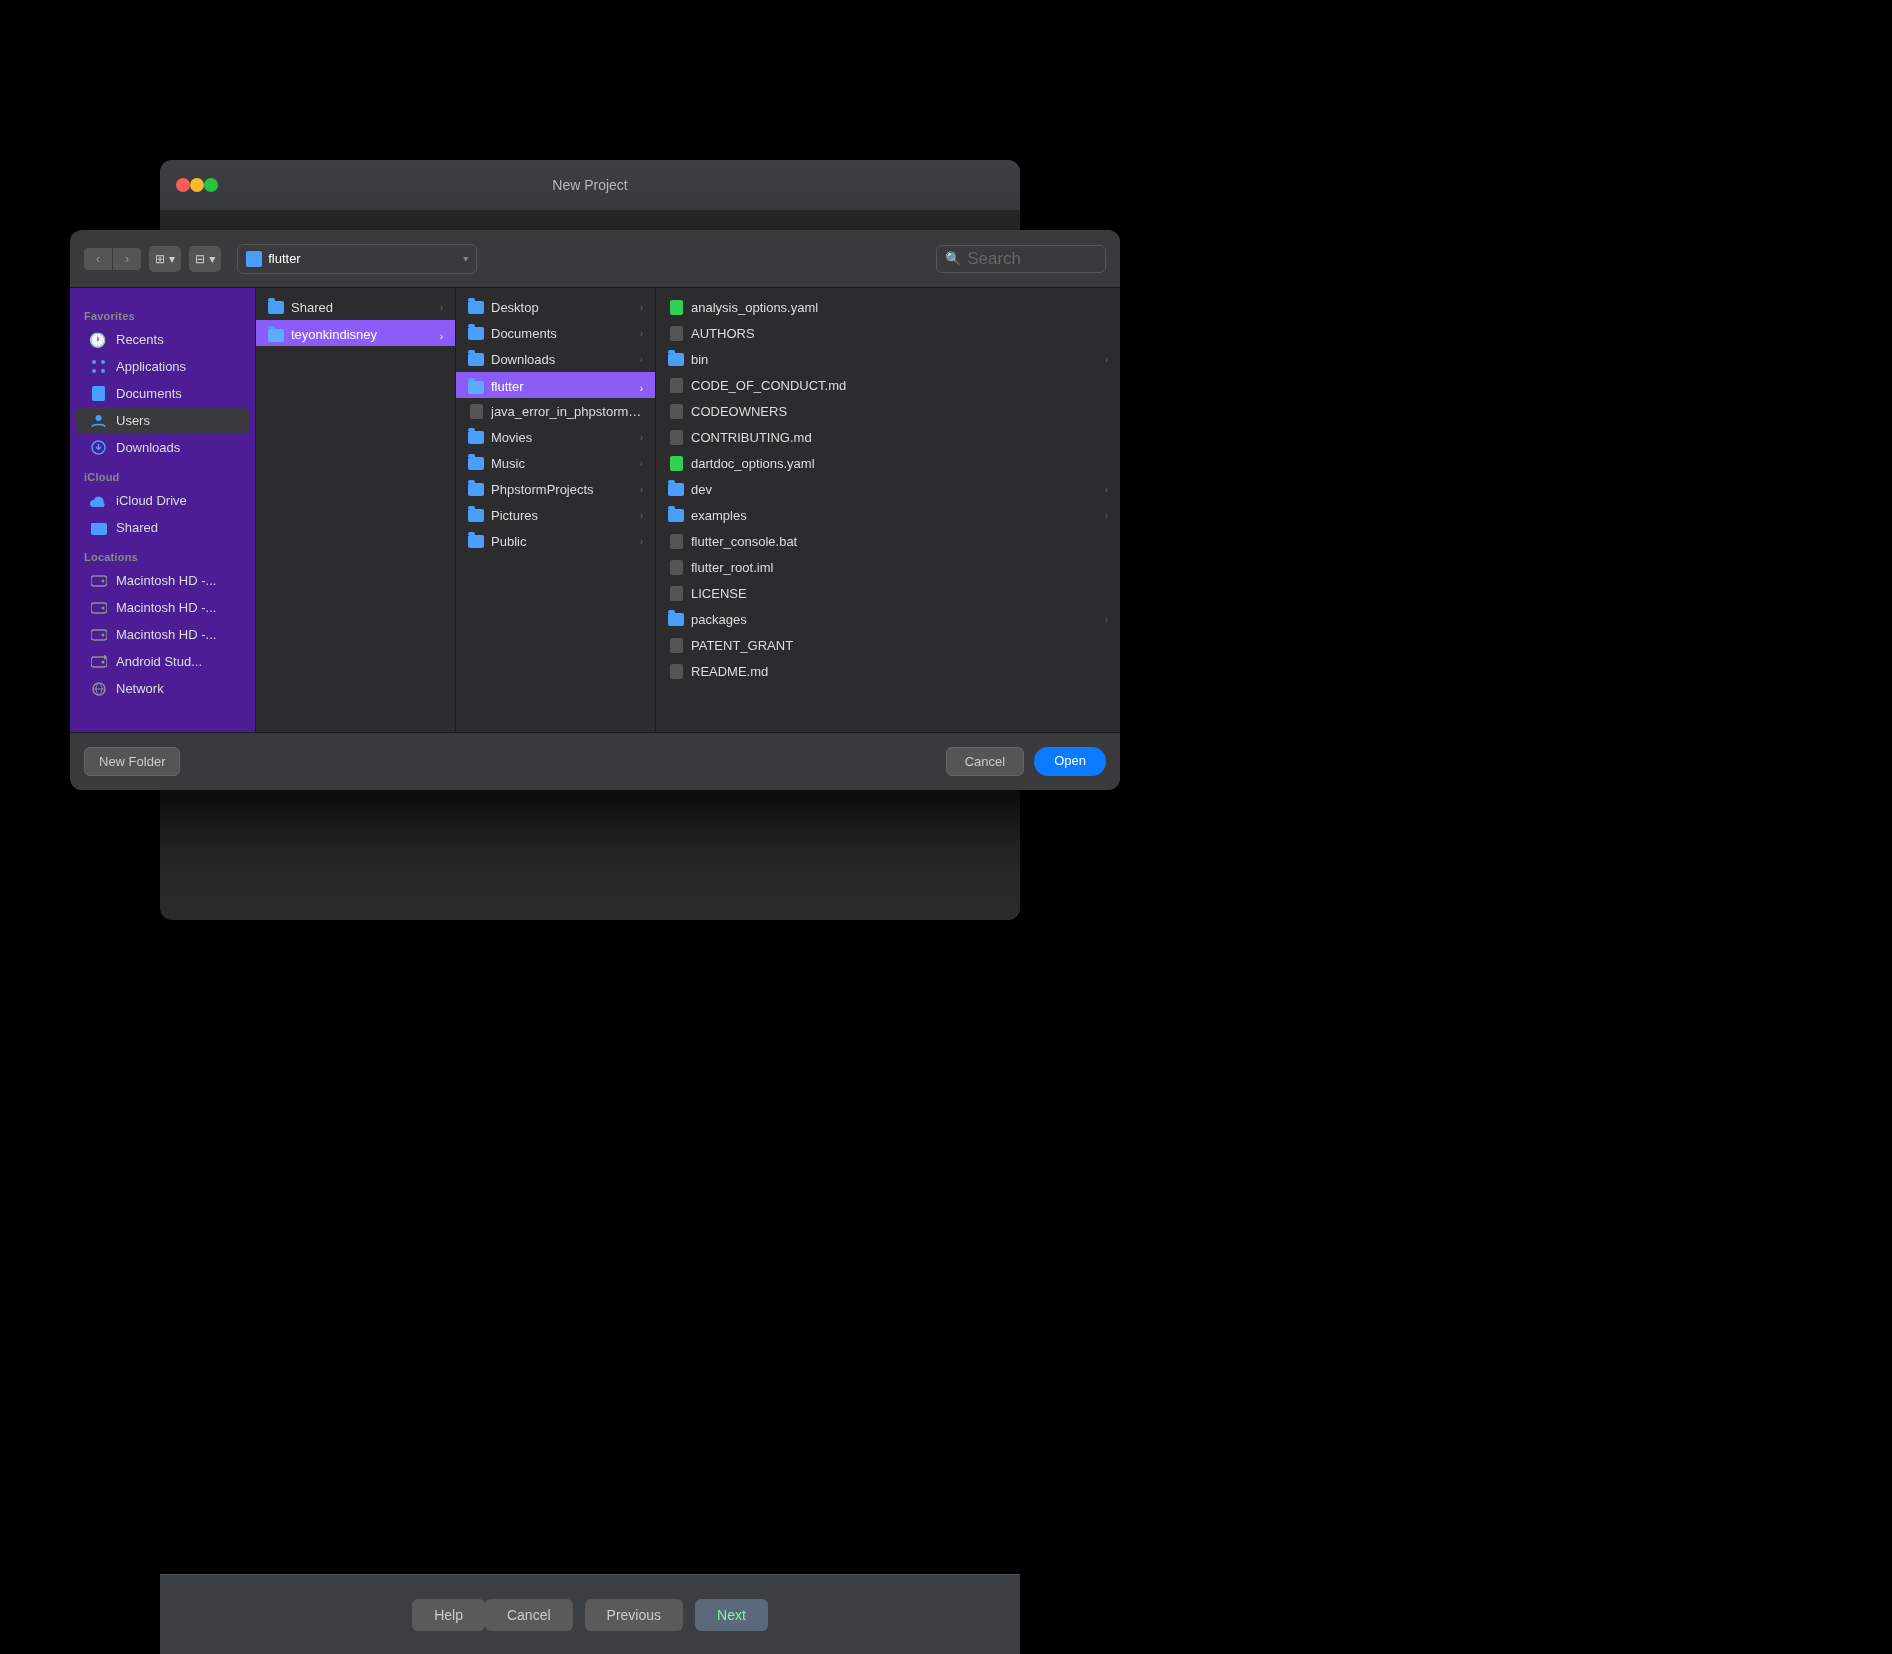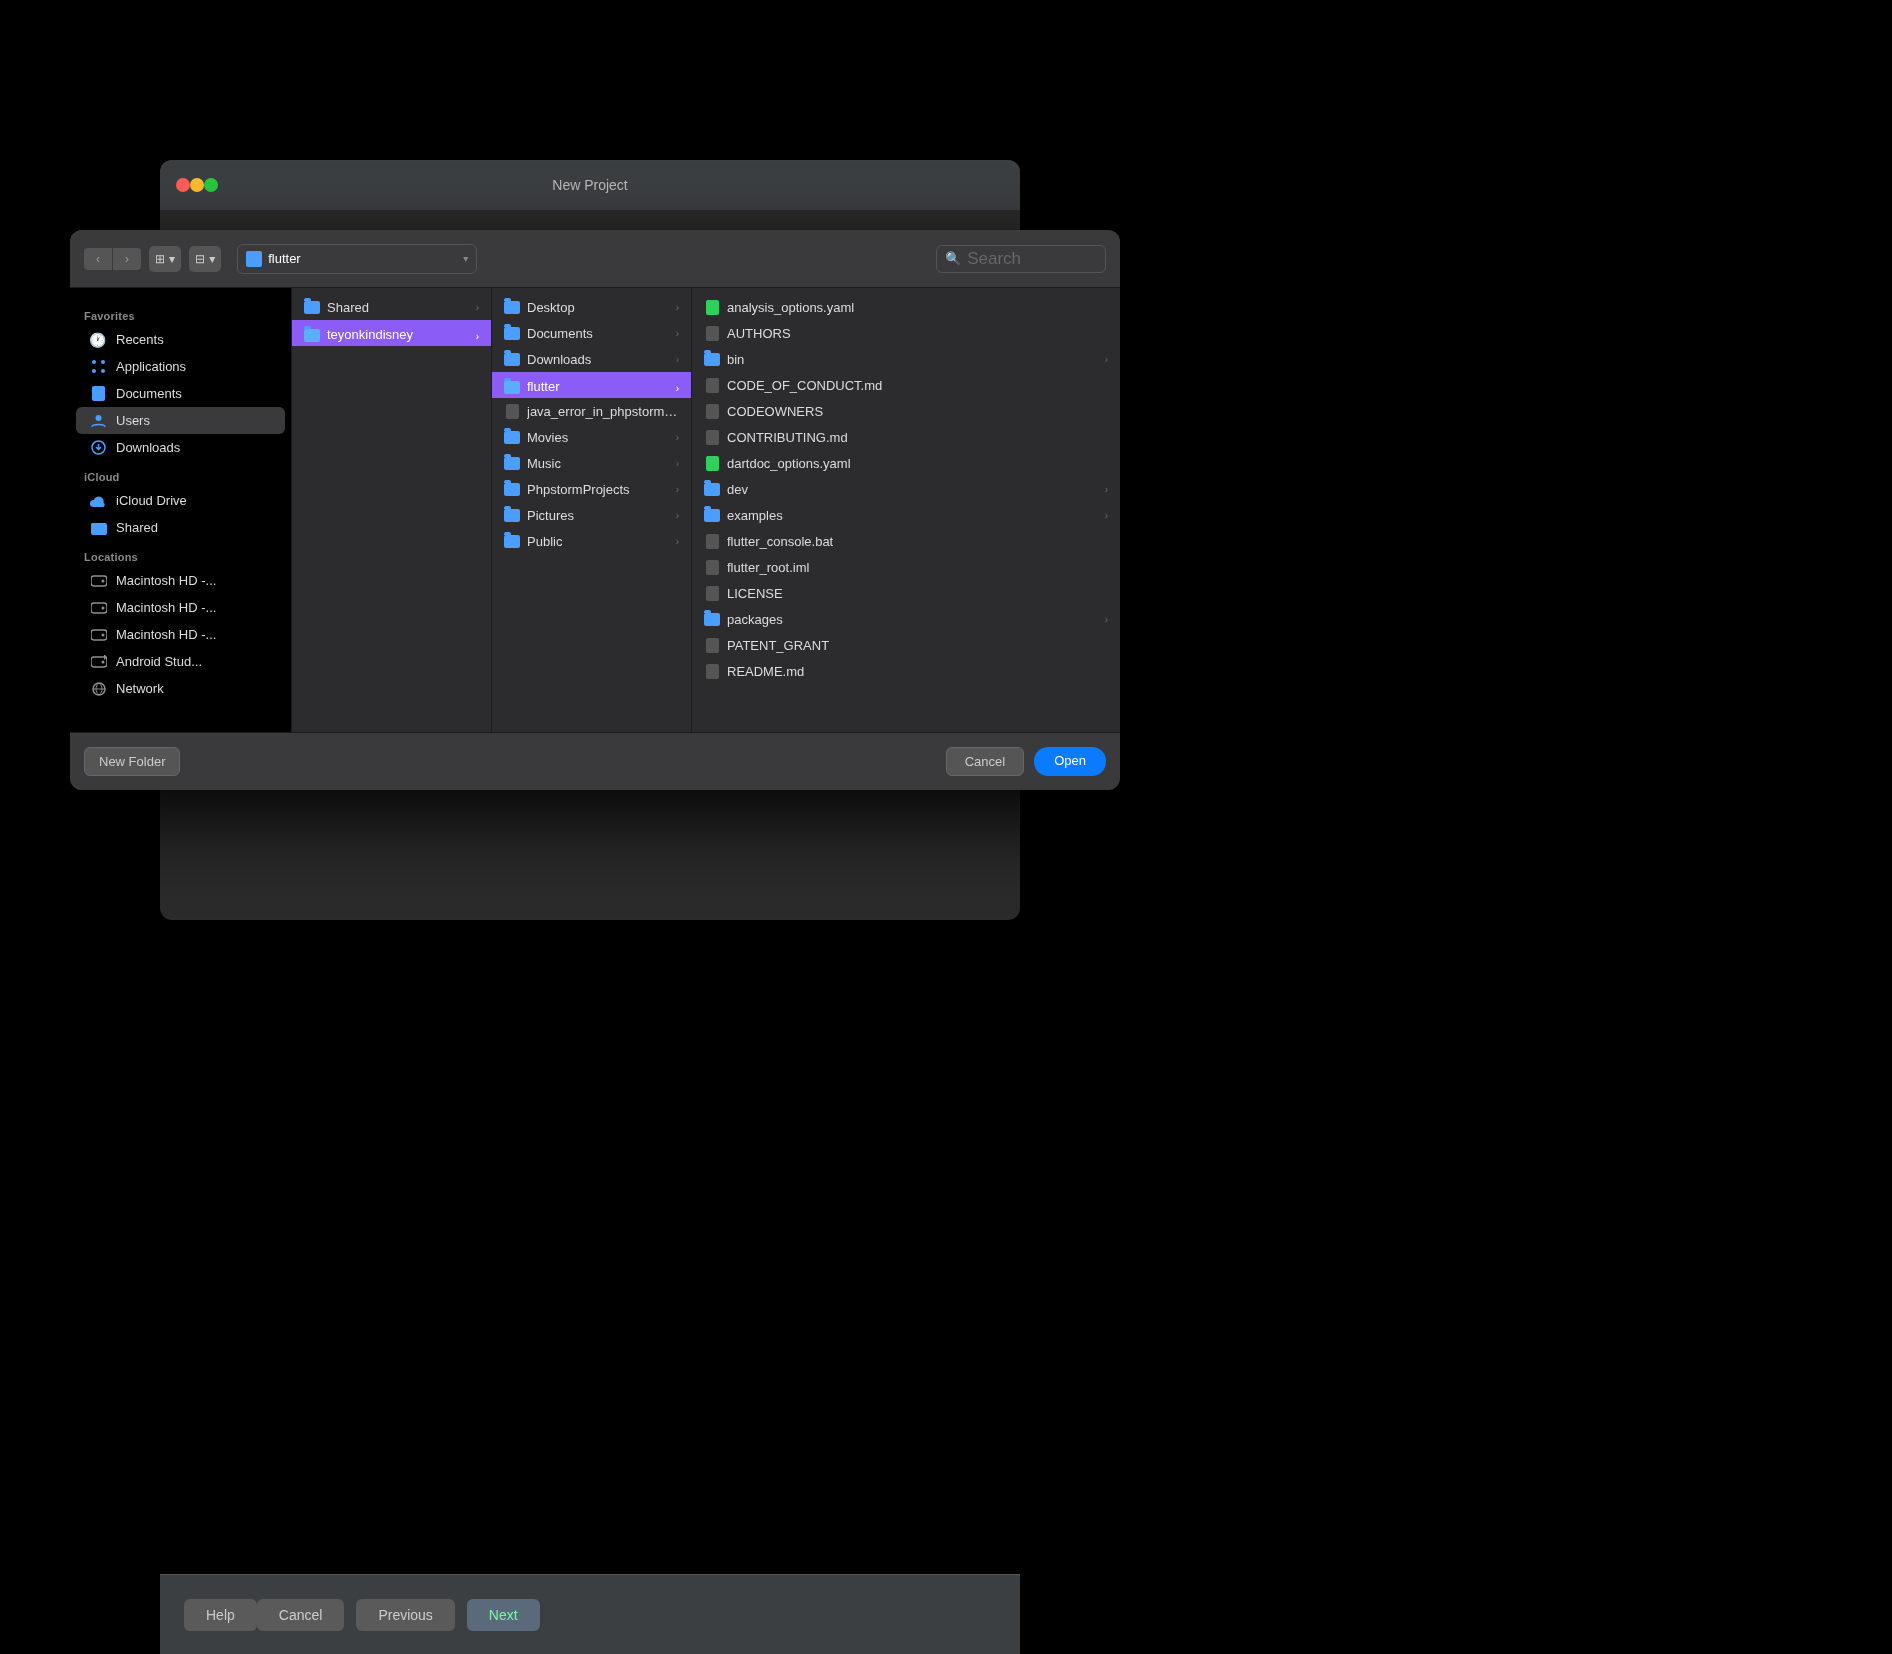--- a/index.html
+++ b/index.html
@@ -97,21 +97,21 @@
     .bg-bottom-bar {
       position: absolute;
       bottom: 0;
       left: 160px;
       width: 860px;
       height: 80px;
       background: #3c3f41;
       border-top: 1px solid #555;
       display: flex;
       align-items: center;
-      justify-content: flex-start;
+      justify-content: center;
       padding: 0 24px;
     }
     .bg-bottom-btn {
       padding: 8px 22px;
       background: #5a5a5a;
       border-radius: 6px;
       color: #ccc;
       font-size: 14px;
     }
     .bg-bottom-right {
@@ -222,22 +222,22 @@
 
     
     .dialog-body {
       display: flex;
       flex: 1;
       overflow: hidden;
     }
 
     
     .sidebar {
-      width: 222px;
-      background: #000000;
+      width: 186px;
+      background: #4c1d95;
       border-right: 1px solid #1c1c1e;
       padding: 12px 0;
       overflow-y: auto;
       flex-shrink: 0;
     }
 
     .sidebar-section-label {
       font-size: 11px;
       color: #888;
       font-weight: 600;

